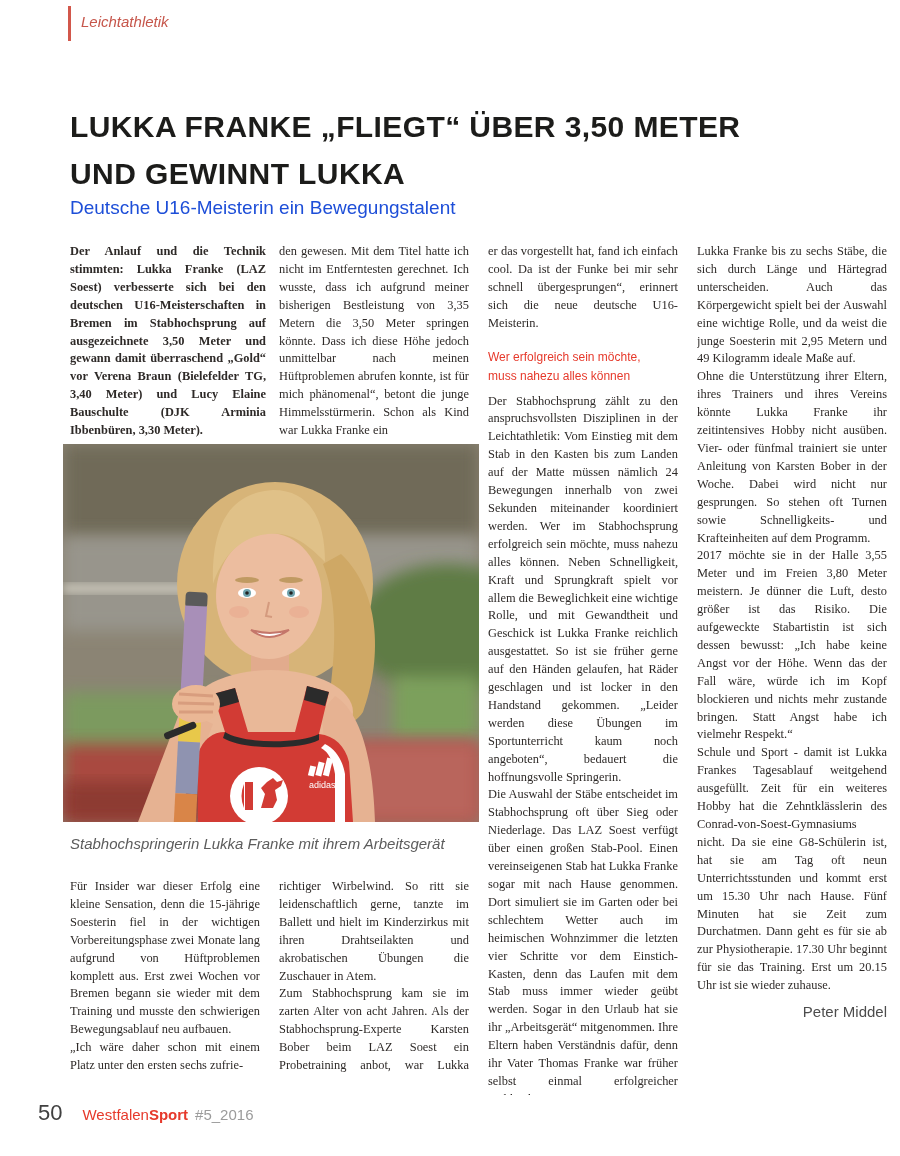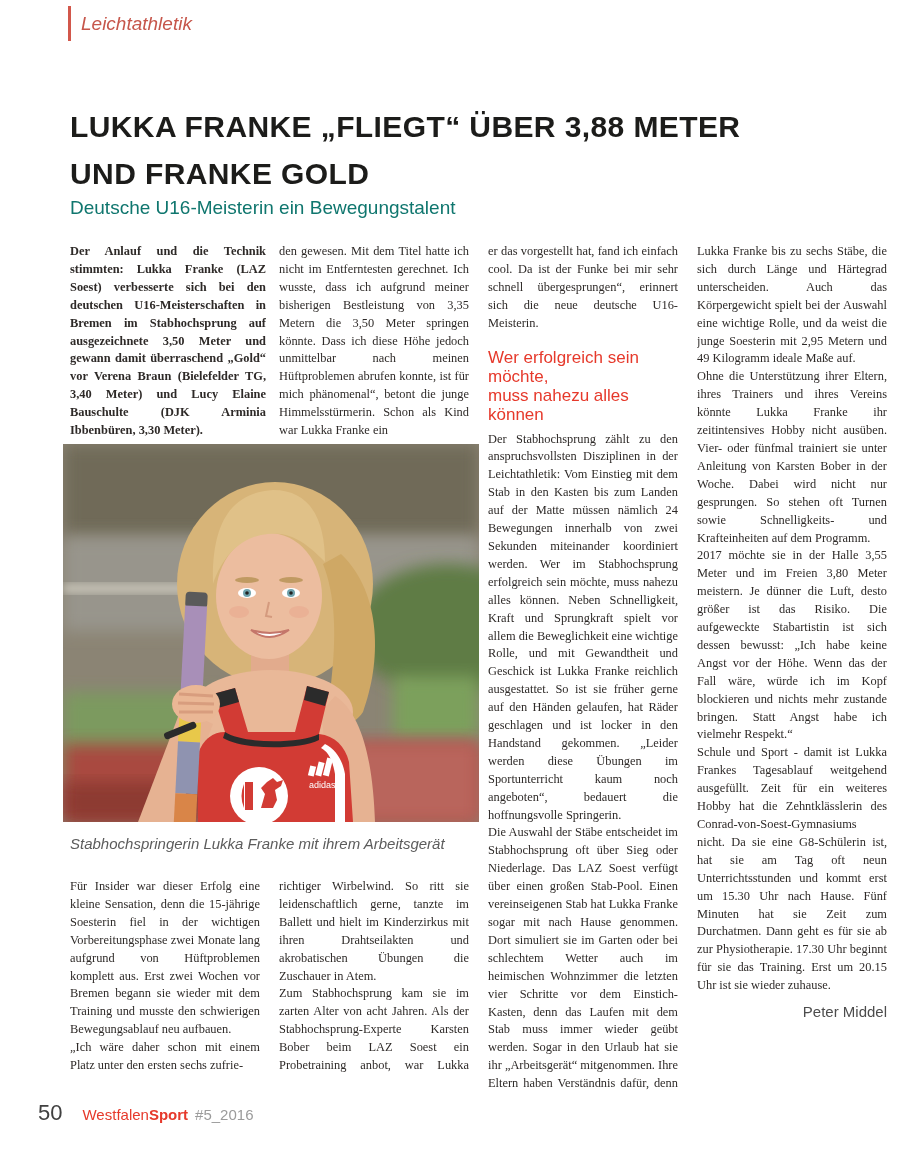--- a/index.html
+++ b/index.html
@@ -1,36 +1,36 @@
 <!DOCTYPE html>
 <html><head>
 <meta charset="utf-8">
 <style>
   html,body{margin:0;padding:0;background:#ffffff;}
   .page{position:relative;width:900px;height:1156px;background:#fff;overflow:hidden;
         font-family:"Liberation Serif",serif;color:#2e2a28;}
   .tagbar{position:absolute;left:68px;top:6px;width:3px;height:35px;background:#d2574b;}
   .tag{position:absolute;left:81px;top:13px;font-family:"Liberation Sans",sans-serif;
-       font-style:italic;font-size:19px;color:#c6564b;}
+       font-style:italic;font-size:15px;color:#c6564b;}
   .headline{position:absolute;left:70px;top:103px;width:790px;
        font-family:"Liberation Sans",sans-serif;font-weight:800;font-size:30px;
        line-height:47px;letter-spacing:.4px;color:#1c1c1a;}
   .headline span{display:block;}
   .subheadline{position:absolute;left:70px;top:197px;font-family:"Liberation Sans",sans-serif;
-       font-size:19px;color:#0f766e;}
+       font-size:19px;color:#1d4ed8;}
   .col{position:absolute;width:190px;font-size:12.4px;line-height:17.9px;
        text-align:justify;overflow:hidden;}
   .col p{margin:0;}
   #col1top{left:70px;top:243px;width:196px;height:200px;font-weight:700;}
   #col2top{left:279px;top:243px;height:200px;}
   #col3{left:488px;top:243px;height:852px;}
   #col4{left:697px;top:243px;height:872px;}
   #col1bot{left:70px;top:878px;height:200px;}
   #col2bot{left:279px;top:878px;height:200px;}
-  .crosshead{font-family:"Liberation Sans",sans-serif;color:#e6392b;font-size:17px;
+  .crosshead{font-family:"Liberation Sans",sans-serif;color:#e6392b;font-size:12px;
        line-height:19px;margin:15px 0 7px;text-align:left;}
   .crosshead span{display:block;}
   .endmark{color:#e6392b;font-weight:700;}
   .author{display:block;text-align:right;font-family:"Liberation Sans",sans-serif;
        color:#4c4c4c;font-size:15px;margin-top:8px;}
   .photo{position:absolute;left:63px;top:444px;width:416px;height:378px;background:#0ea5e9;}
   .photo svg{display:block;}
   .caption{position:absolute;left:70px;top:835px;font-family:"Liberation Sans",sans-serif;
        font-style:italic;font-size:15px;color:#5c5c5c;}
   .footer{position:absolute;left:38px;top:1100px;display:flex;align-items:baseline;gap:20px;
@@ -43,22 +43,22 @@
 </style>
 </head>
 <body>
 
 <div class="page">
 
   <div class="tagbar"></div>
   <div class="tag">Leichtathletik</div>
 
   <h1 class="headline" style="margin:0;">
-    <span>LUKKA FRANKE „FLIEGT“ ÜBER 3,88 METER</span>
-    <span>UND FRANKE GOLD</span>
+    <span>LUKKA FRANKE „FLIEGT“ ÜBER 3,50 METER</span>
+    <span>UND GEWINNT LUKKA</span>
   </h1>
 
   <div class="subheadline">Deutsche U16-Meisterin ein Bewegungstalent</div>
 
   <div class="col" id="col1top">
     <p>Der Anlauf und die Technik stimmten: Lukka Franke (LAZ Soest) verbesserte sich bei den deutschen U16-Meisterschaften in Bremen im Stabhochsprung auf ausgezeichnete 3,50 Meter und gewann damit überraschend „Gold“ vor Verena Braun (Bielefelder TG, 3,40 Meter) und Lucy Elaine Bauschulte (DJK Arminia Ibbenbüren, 3,30 Meter).</p>
   </div>
 
   <div class="col" id="col2top">
     <p>den gewesen. Mit dem Titel hatte ich nicht im Entferntesten gerechnet. Ich wusste, dass ich aufgrund meiner bisherigen Bestleistung von 3,35 Metern die 3,50 Meter springen könnte. Dass ich diese Höhe jedoch unmittelbar nach meinen Hüftproblemen abrufen konnte, ist für mich phänomenal“, betont die junge Himmelsstürmerin. Schon als Kind war Lukka Franke ein</p>

